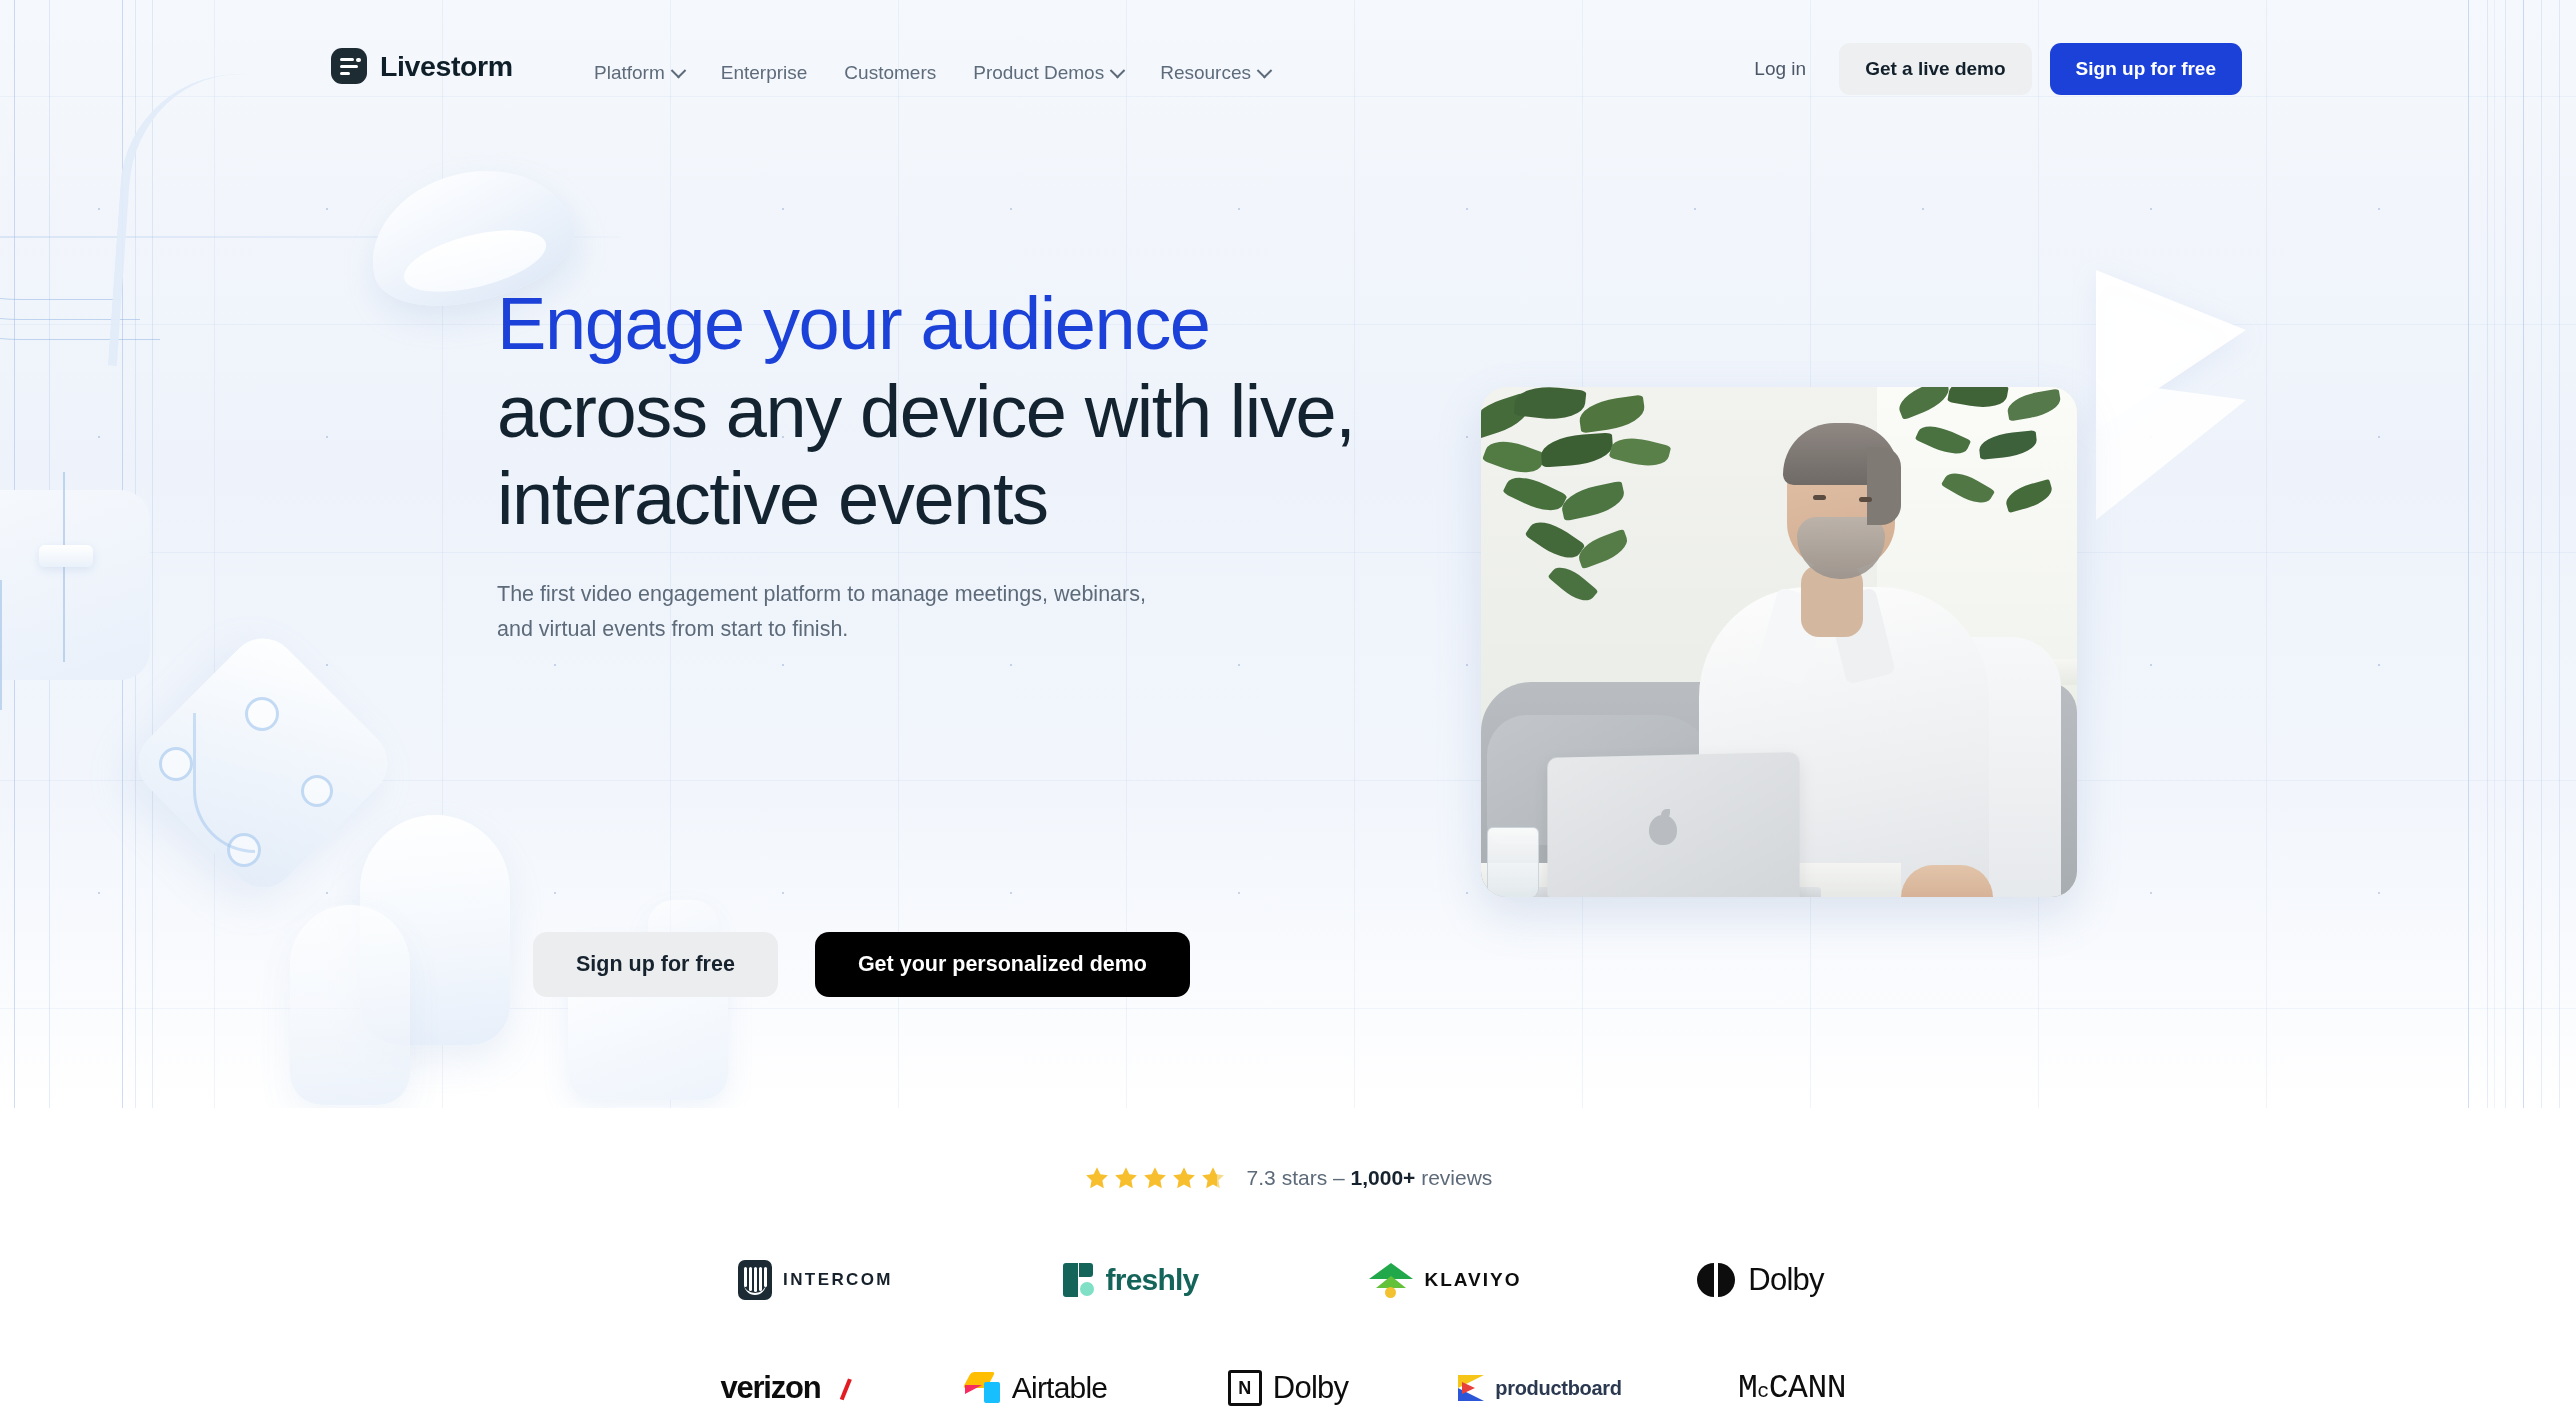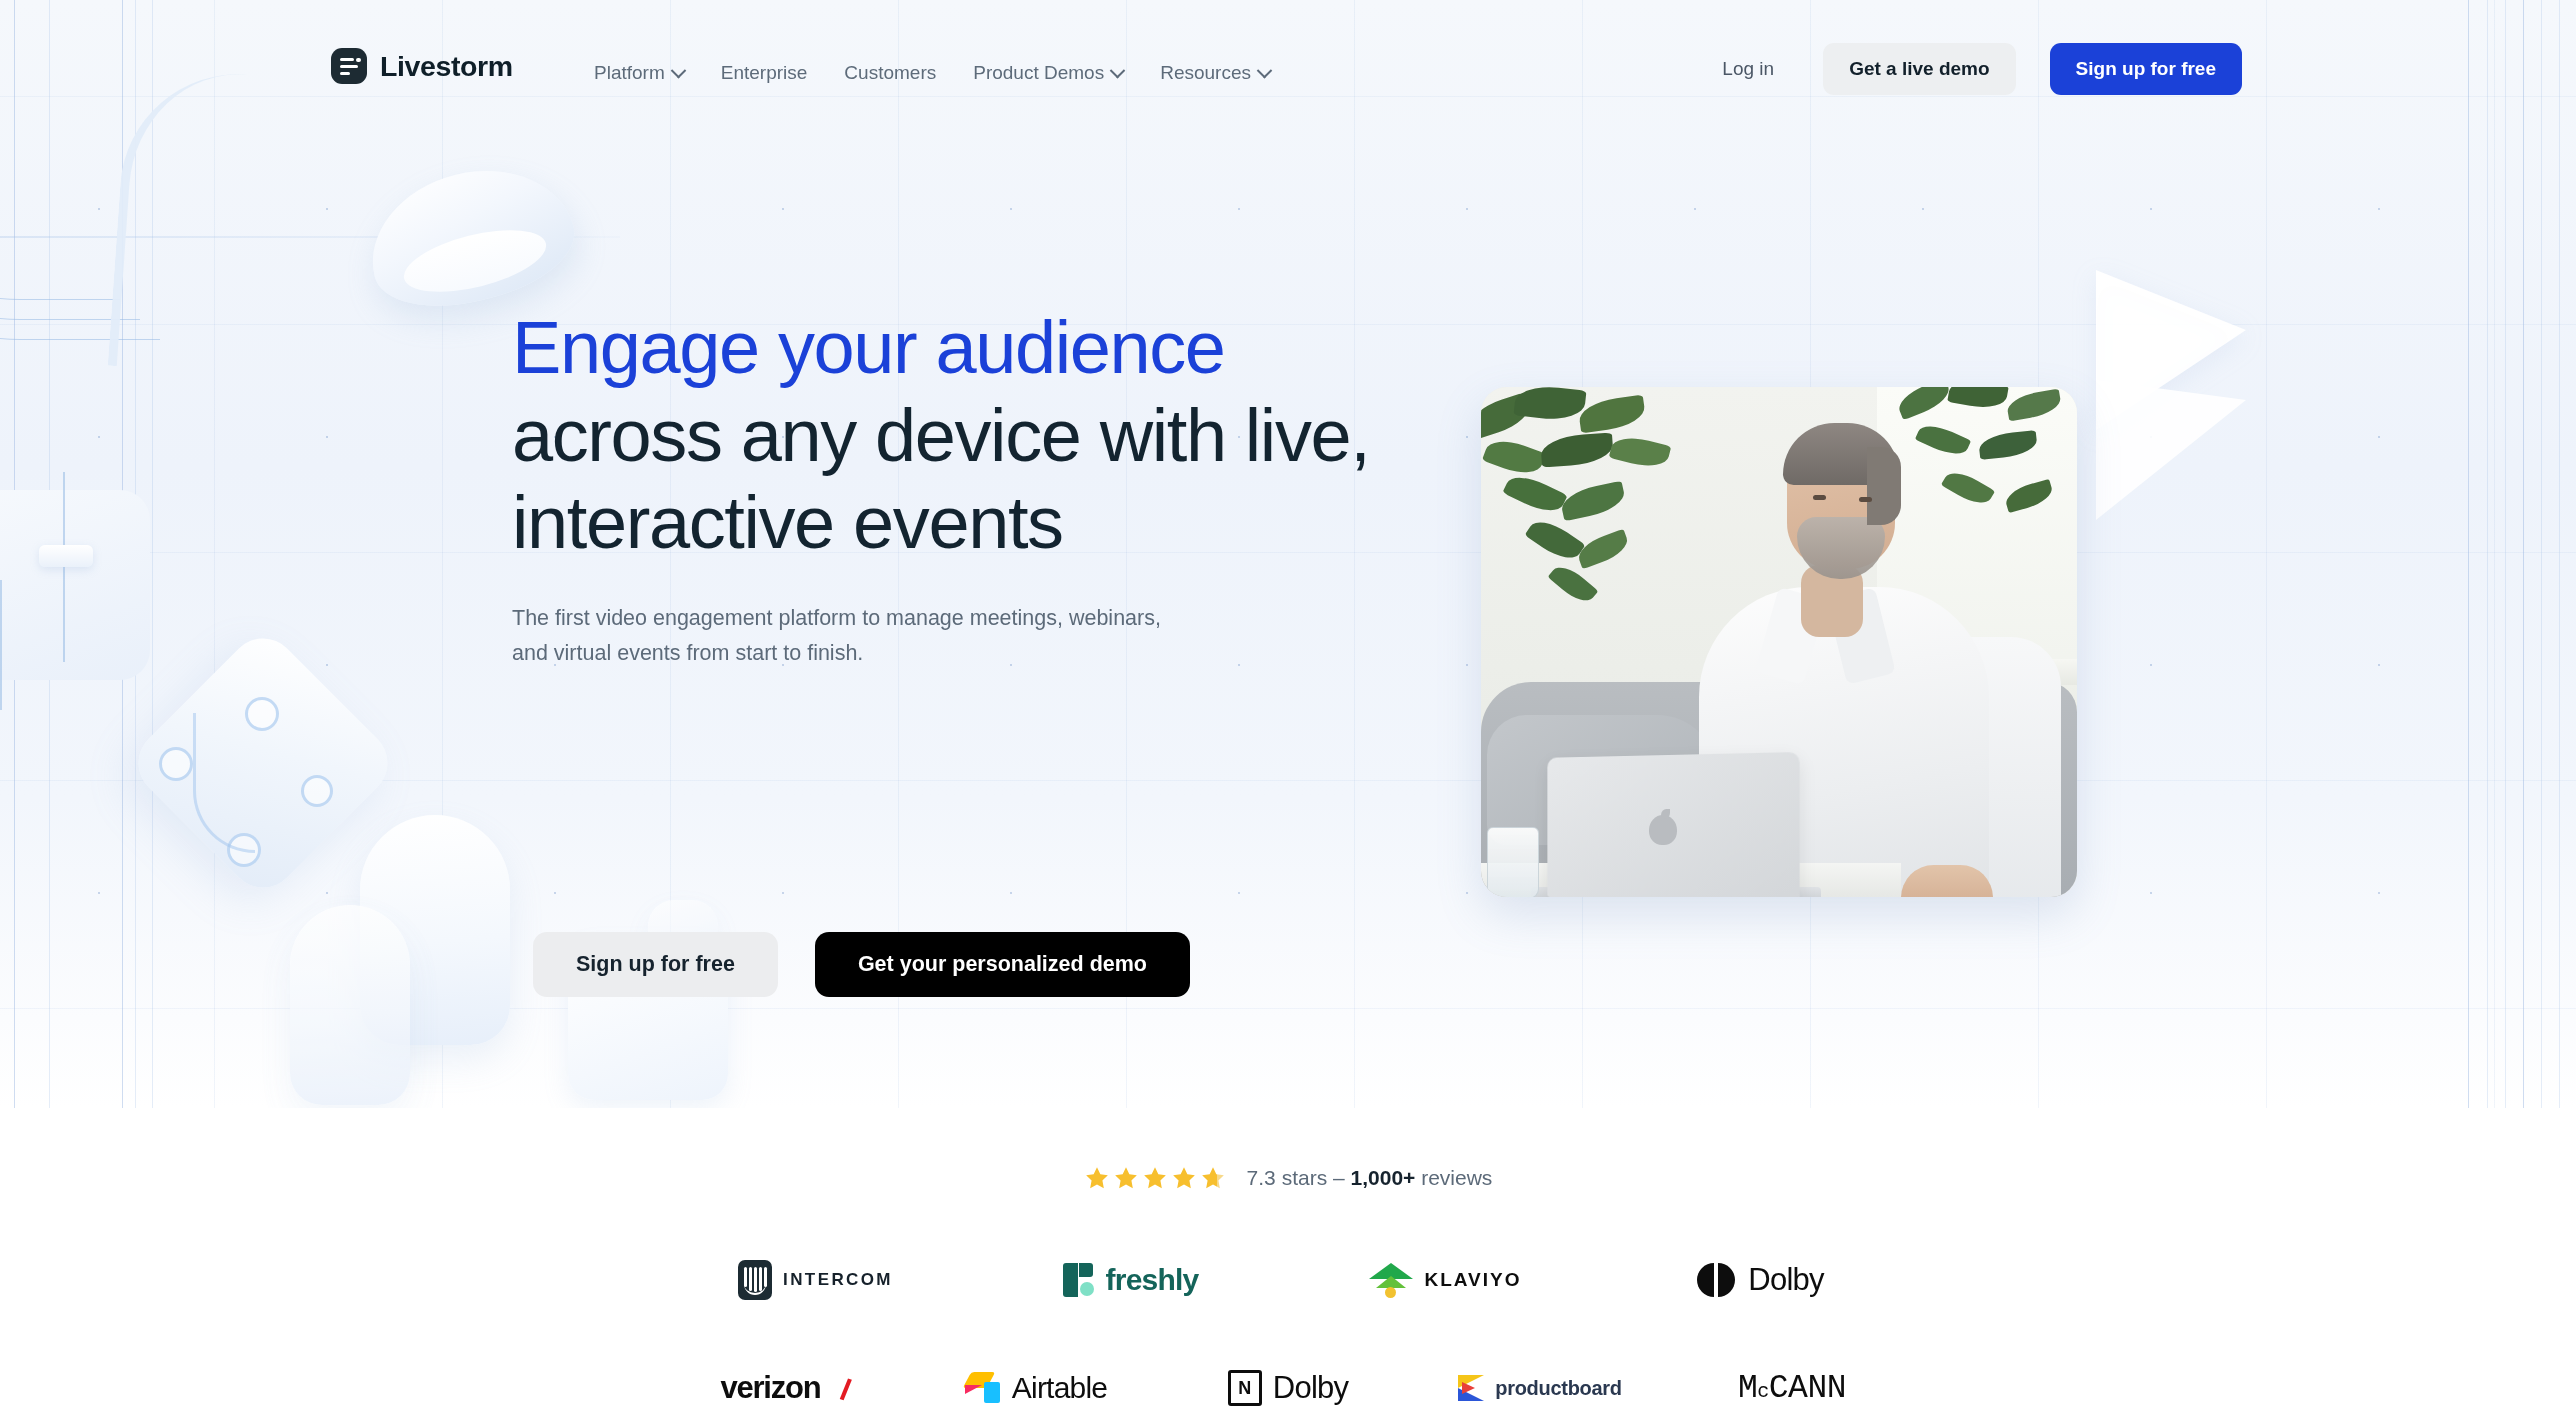--- a/index.html
+++ b/index.html
@@ -191,21 +191,21 @@
     border-right: 2px solid #5d6b7a;
     border-bottom: 2px solid #5d6b7a;
     transform: rotate(45deg) translate(-2px,-2px);
   }
 
   .nav-right {
     position: absolute;
     right: 334px; top: 43px;
     display: flex;
     align-items: center;
-    gap: 16px;
+    gap: 0;
   }
   .login-link {
     font-size: 19px;
     color: #4b5766;
     margin-right: 33px;
     white-space: nowrap;
     cursor: pointer;
   }
   .btn-ghost {
     background: #edeff1;
@@ -229,24 +229,23 @@
     border: none;
     margin-left: 18px;
     white-space: nowrap;
     cursor: pointer;
     font-family: inherit;
   }
 
   
   .hero-copy {
     position: absolute;
-    left: 512px; top: 280px;
+    left: 497px; top: 280px;
     width: 930px;
     z-index: 20;
-    margin-top: 24px;
   }
   .headline {
     font-size: 74px;
     line-height: 1.185;
     font-weight: 400;
     color: #132430;
     letter-spacing: -1.4px;
   }
   .headline .hl-blue { color: #1b41d8; }
 

